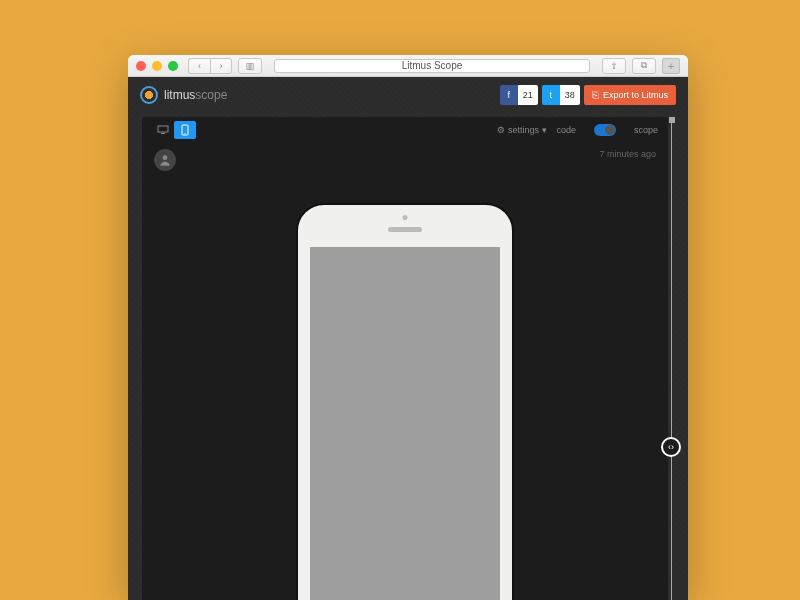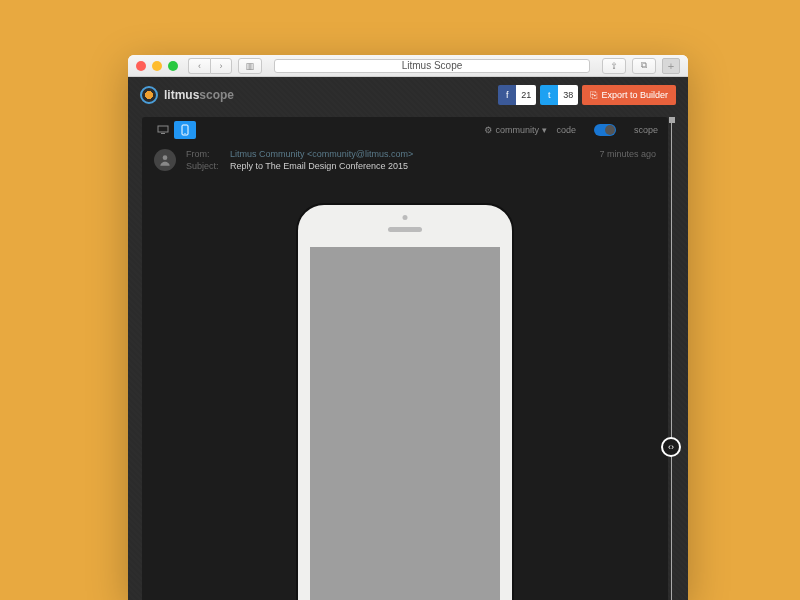--- a/index.html
+++ b/index.html
@@ -88,21 +88,21 @@
   padding: 0 12px;
   gap: 8px;
 }
 .brand { display: flex; align-items: center; gap: 6px; }
 .brand-icon {
   width: 18px; height: 18px; border-radius: 50%;
   background: radial-gradient(circle at 50% 50%, #f0a030 40%, transparent 41%);
   border: 2px solid #4a9dd8;
   position: relative;
 }
-.brand-text { color: #ddd; font-size: 12px; font-weight: 700; }
+.brand-text { color: #ddd; font-size: 12px; font-weight: 400; }
 .brand-text .scope { color: #888; }
 .header-right { margin-left: auto; display: flex; align-items: center; gap: 0; }
 .social {
   display: flex; align-items: center;
   height: 20px;
   font-size: 9px;
   border-radius: 2px;
   overflow: hidden;
   margin-right: 4px;
 }
@@ -262,21 +262,21 @@
         <div class="social fb">
           <div class="ico">f</div>
           <div class="cnt">21</div>
         </div>
         <div class="social tw">
           <div class="ico">t</div>
           <div class="cnt">38</div>
         </div>
         <div class="export-btn">
           <span>⎘</span>
-          <span>Export to Builder</span>
+          <span>Export to Litmus</span>
         </div>
       </div>
     </div>
 
     <div class="viewer">
       <div class="viewer-toolbar">
         <div class="device-tabs">
           <div class="dtab">
             <svg width="12" height="10" viewBox="0 0 12 10">
                 <rect x="1" y="1" width="10" height="6" fill="none" stroke="#888" stroke-width="1"></rect>
@@ -286,48 +286,38 @@
           <div class="dtab active">
             <svg width="8" height="12" viewBox="0 0 8 12">
                 <rect x="1" y="1" width="6" height="10" rx="1" fill="none" stroke="#fff" stroke-width="1"></rect>
                 <circle cx="4" cy="9.5" r="0.6" fill="#fff"></circle>
               </svg>
           </div>
         </div>
         <div class="toolbar-right">
           <div class="settings-group">
             <span>⚙</span>
-            <span>community</span>
+            <span>settings</span>
             <span>▾</span>
           </div>
           <div class="toggle-group">
             <span>code</span>
             <div class="toggle"></div>
             <span>scope</span>
           </div>
         </div>
       </div>
 
       <div class="email-meta">
         <div class="avatar">
           <svg viewBox="0 0 24 24">
               <circle cx="12" cy="8" r="4"></circle>
               <path d="M4 22c0-4 4-7 8-7s8 3 8 7z"></path>
             </svg>
         </div>
-        <div class="meta-rows">
-          <div class="meta-row">
-            <span class="meta-label">From:</span>
-            <span class="meta-from">Litmus Community &lt;community@litmus.com&gt;</span>
-          </div>
-          <div class="meta-row">
-            <span class="meta-label">Subject:</span>
-            <span class="meta-subject">Reply to The Email Design Conference 2015</span>
-          </div>
-        </div>
         <div class="timestamp">7 minutes ago</div>
       </div>
 
       <div class="phone-stage">
         <div class="phone">
           <div class="phone-speaker"></div>
           <div class="phone-screen"></div>
         </div>
       </div>
     </div>

